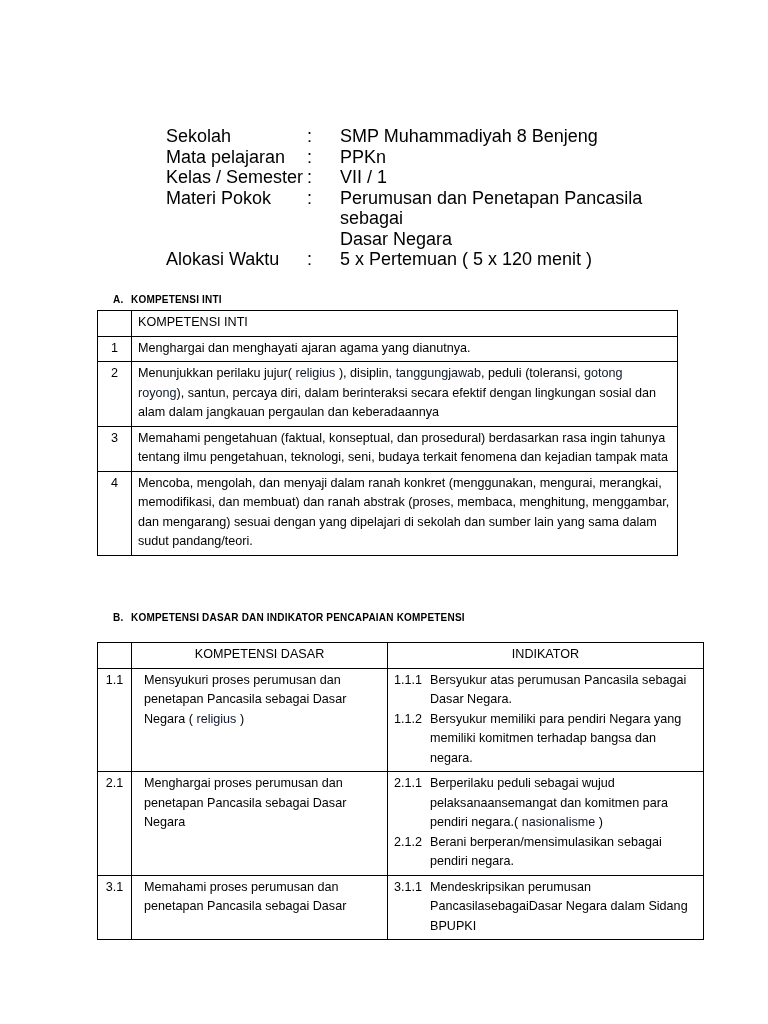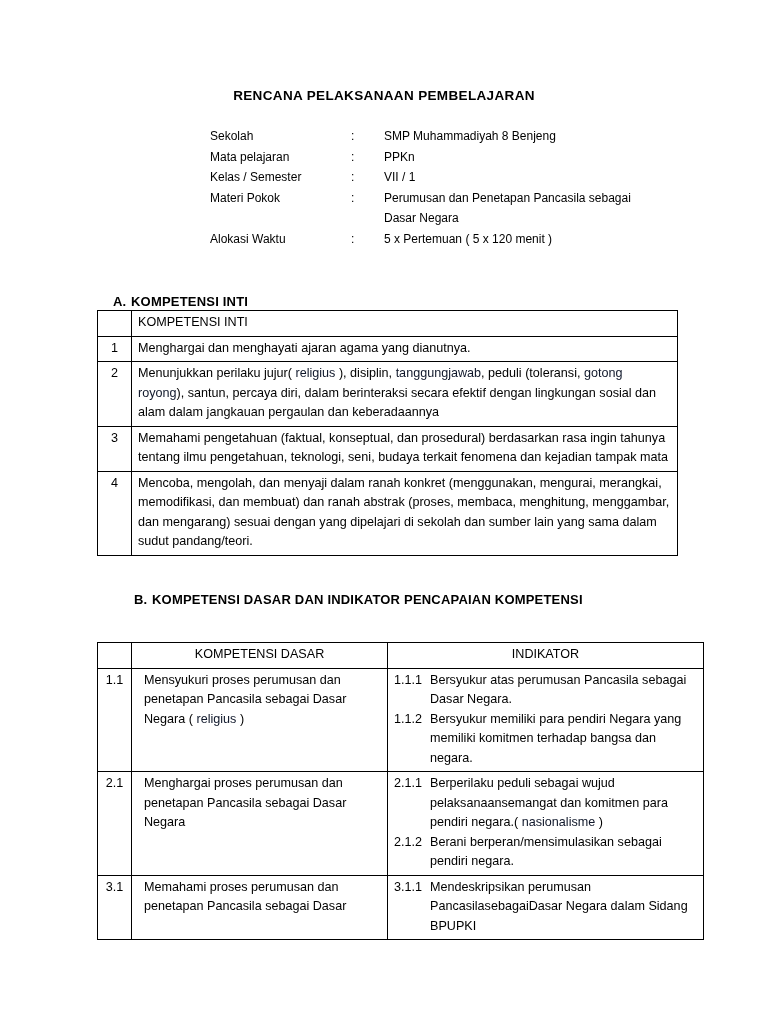--- a/index.html
+++ b/index.html
@@ -33,23 +33,22 @@
     font-weight: bold;
     letter-spacing: 0.35px;
   }
 
   
   .identity {
     position: absolute;
     top: 126px;
     left: 166px;
     width: 520px;
-    font-size: 12px;
+    font-size: 18px;
     line-height: 20.5px;
-    margin-left: 44px;
   }
   .id-row {
     display: flex;
     align-items: flex-start;
   }
   .id-label {
     width: 141px;
     flex: 0 0 141px;
   }
   .id-colon {
@@ -59,27 +58,27 @@
   .id-value {
     flex: 1 1 auto;
   }
   .id-value-cont {
     margin-left: 174px;
   }
 
   
   .section-heading {
     position: absolute;
-    font-size: 13px;
+    font-size: 10px;
     font-weight: bold;
     letter-spacing: 0.2px;
     white-space: nowrap;
   }
   #heading-a { top: 294px; left: 113px; }
-  #heading-b { top: 592px; left: 113px; margin-left: 21px; }
+  #heading-b { top: 612px; left: 113px; }
 
   .sec-letter { display: inline-block; width: 18px; }
 
   
   table.doc-table {
     position: absolute;
     border-collapse: collapse;
     font-size: 12.6px;
     table-layout: fixed;
   }
@@ -127,21 +126,20 @@
   }
 
   .kd-text { padding-left: 6px; display: block; }
   .hl-red { color: #0f172a; }
 </style>
 </head>
 <body>
 
 <div class="page">
 
-  <div class="doc-title">RENCANA PELAKSANAAN PEMBELAJARAN</div>
 
   <div class="identity">
       <div class="id-row">
         <div class="id-label">Sekolah</div>
         <div class="id-colon">:</div>
         <div class="id-value">SMP Muhammadiyah 8 Benjeng</div>
       </div>
       <div class="id-row">
         <div class="id-label">Mata pelajaran</div>
         <div class="id-colon">:</div>

